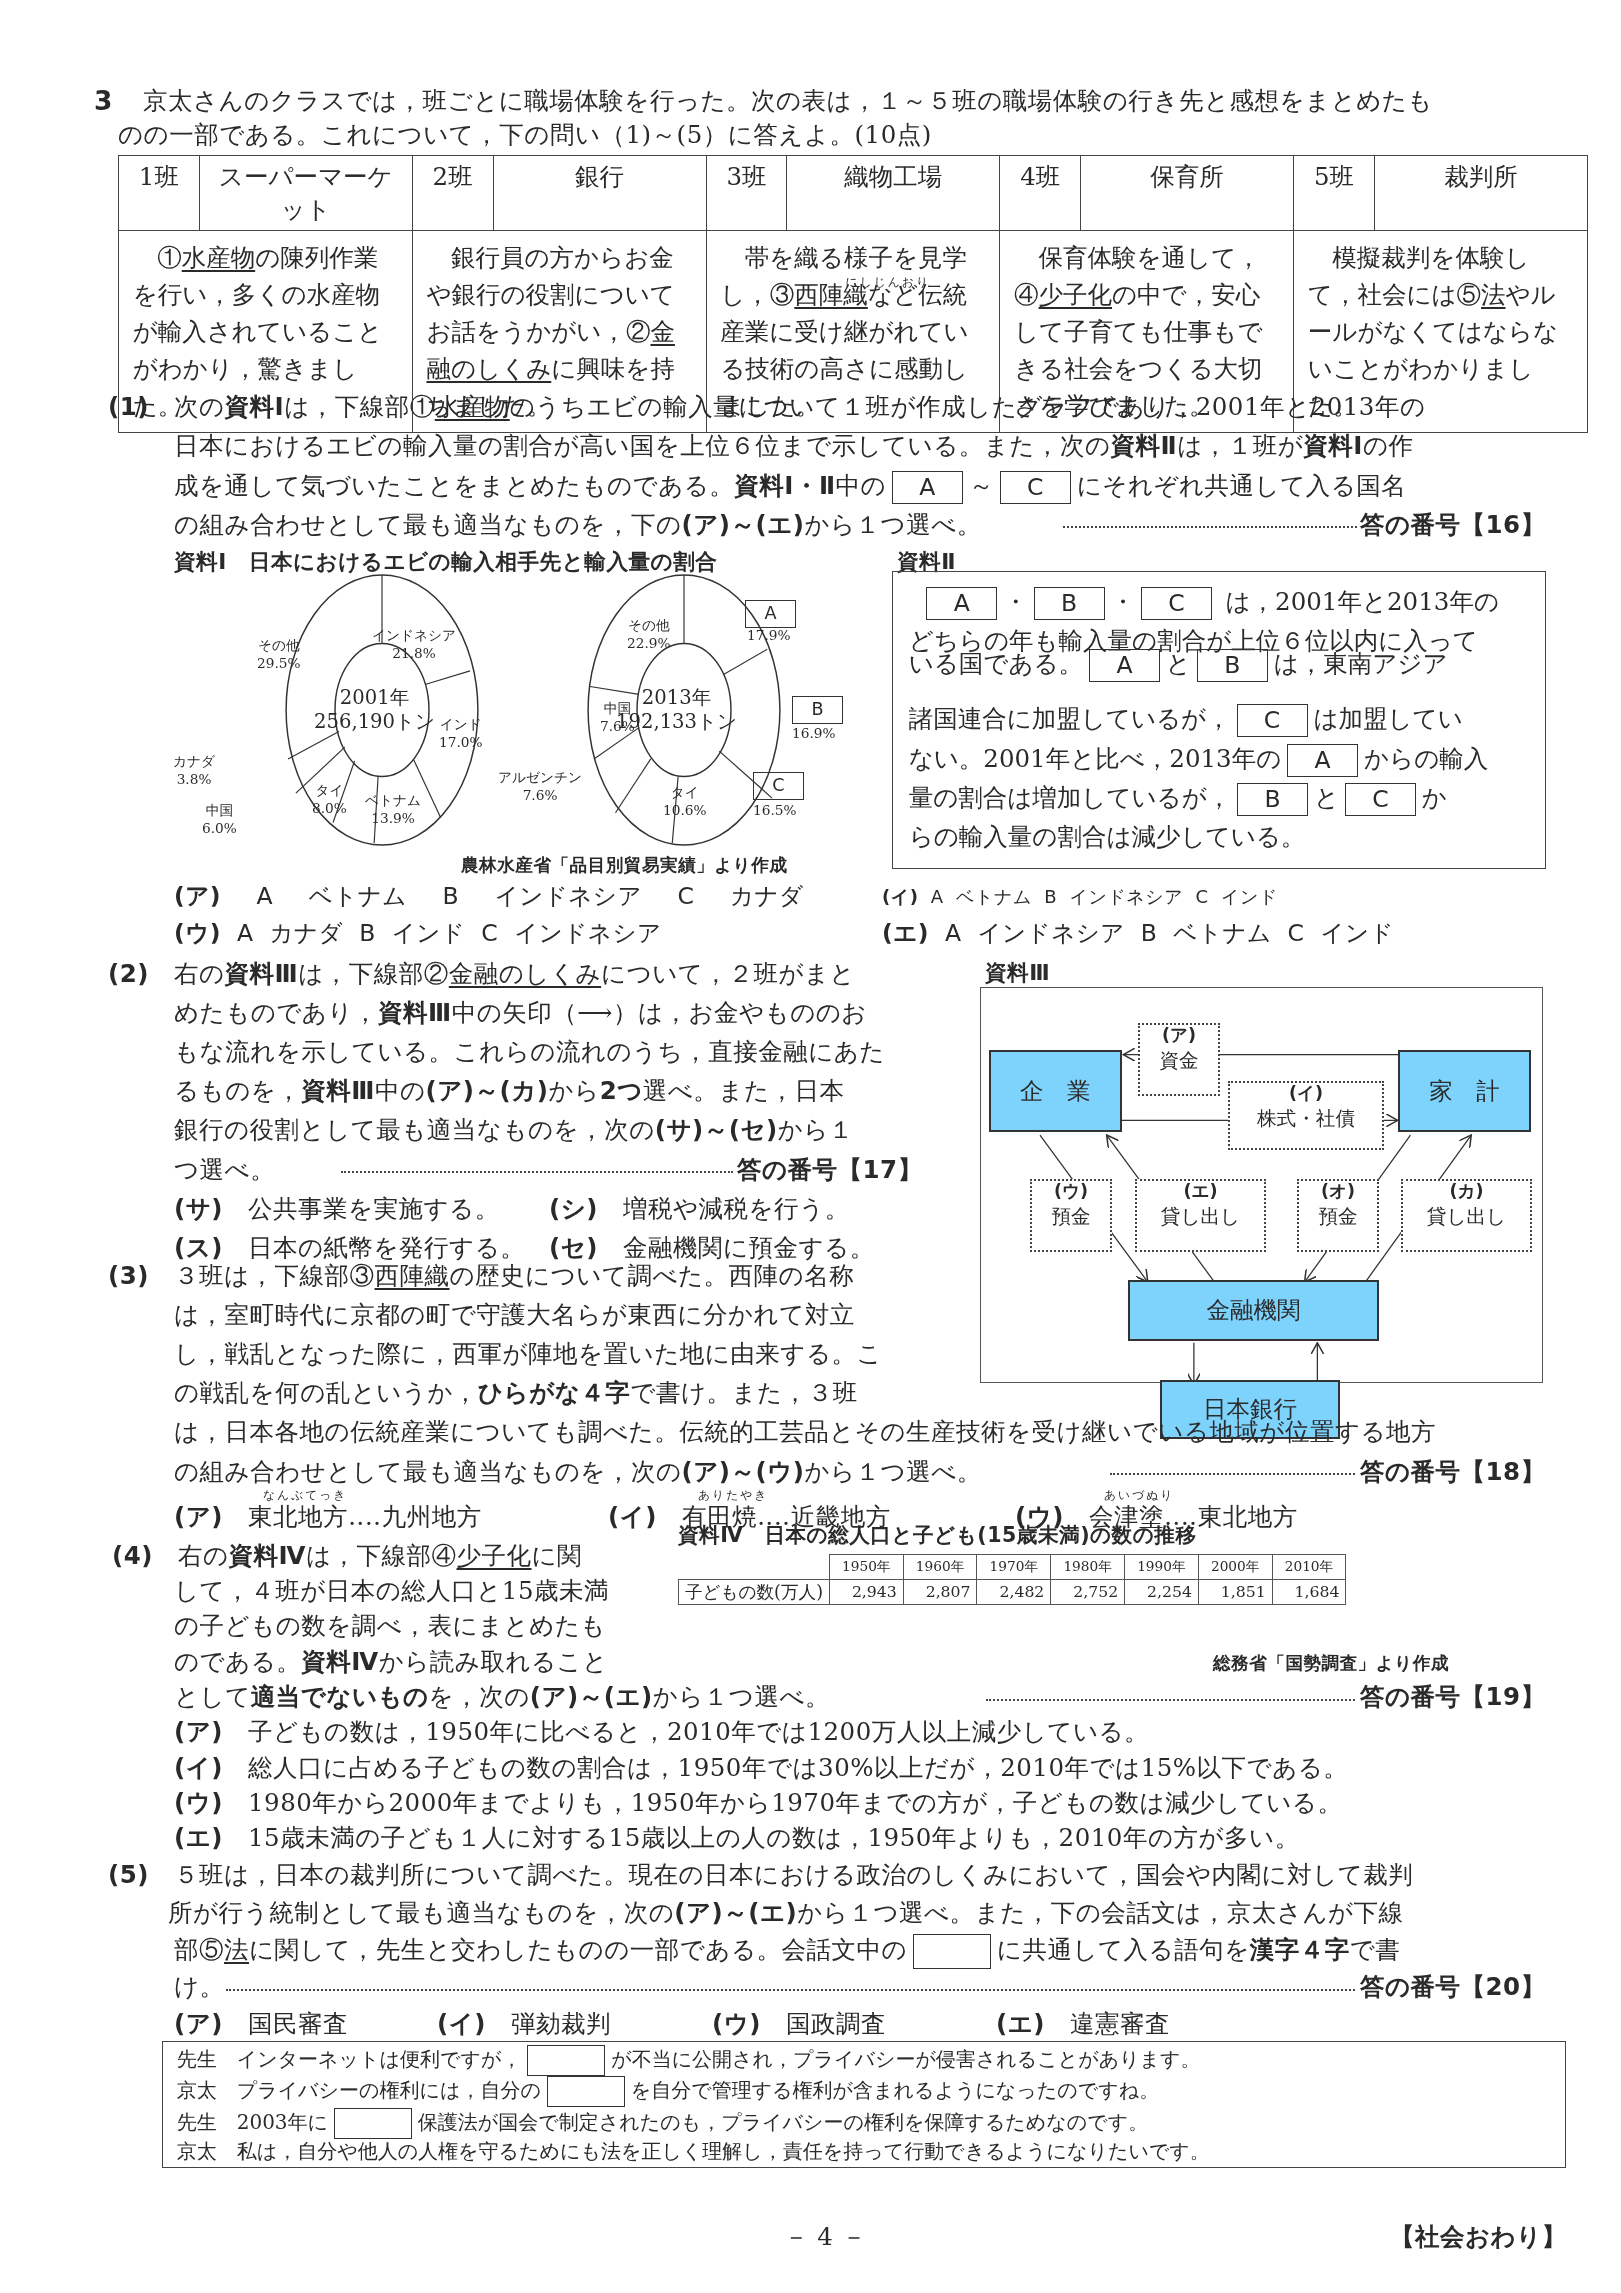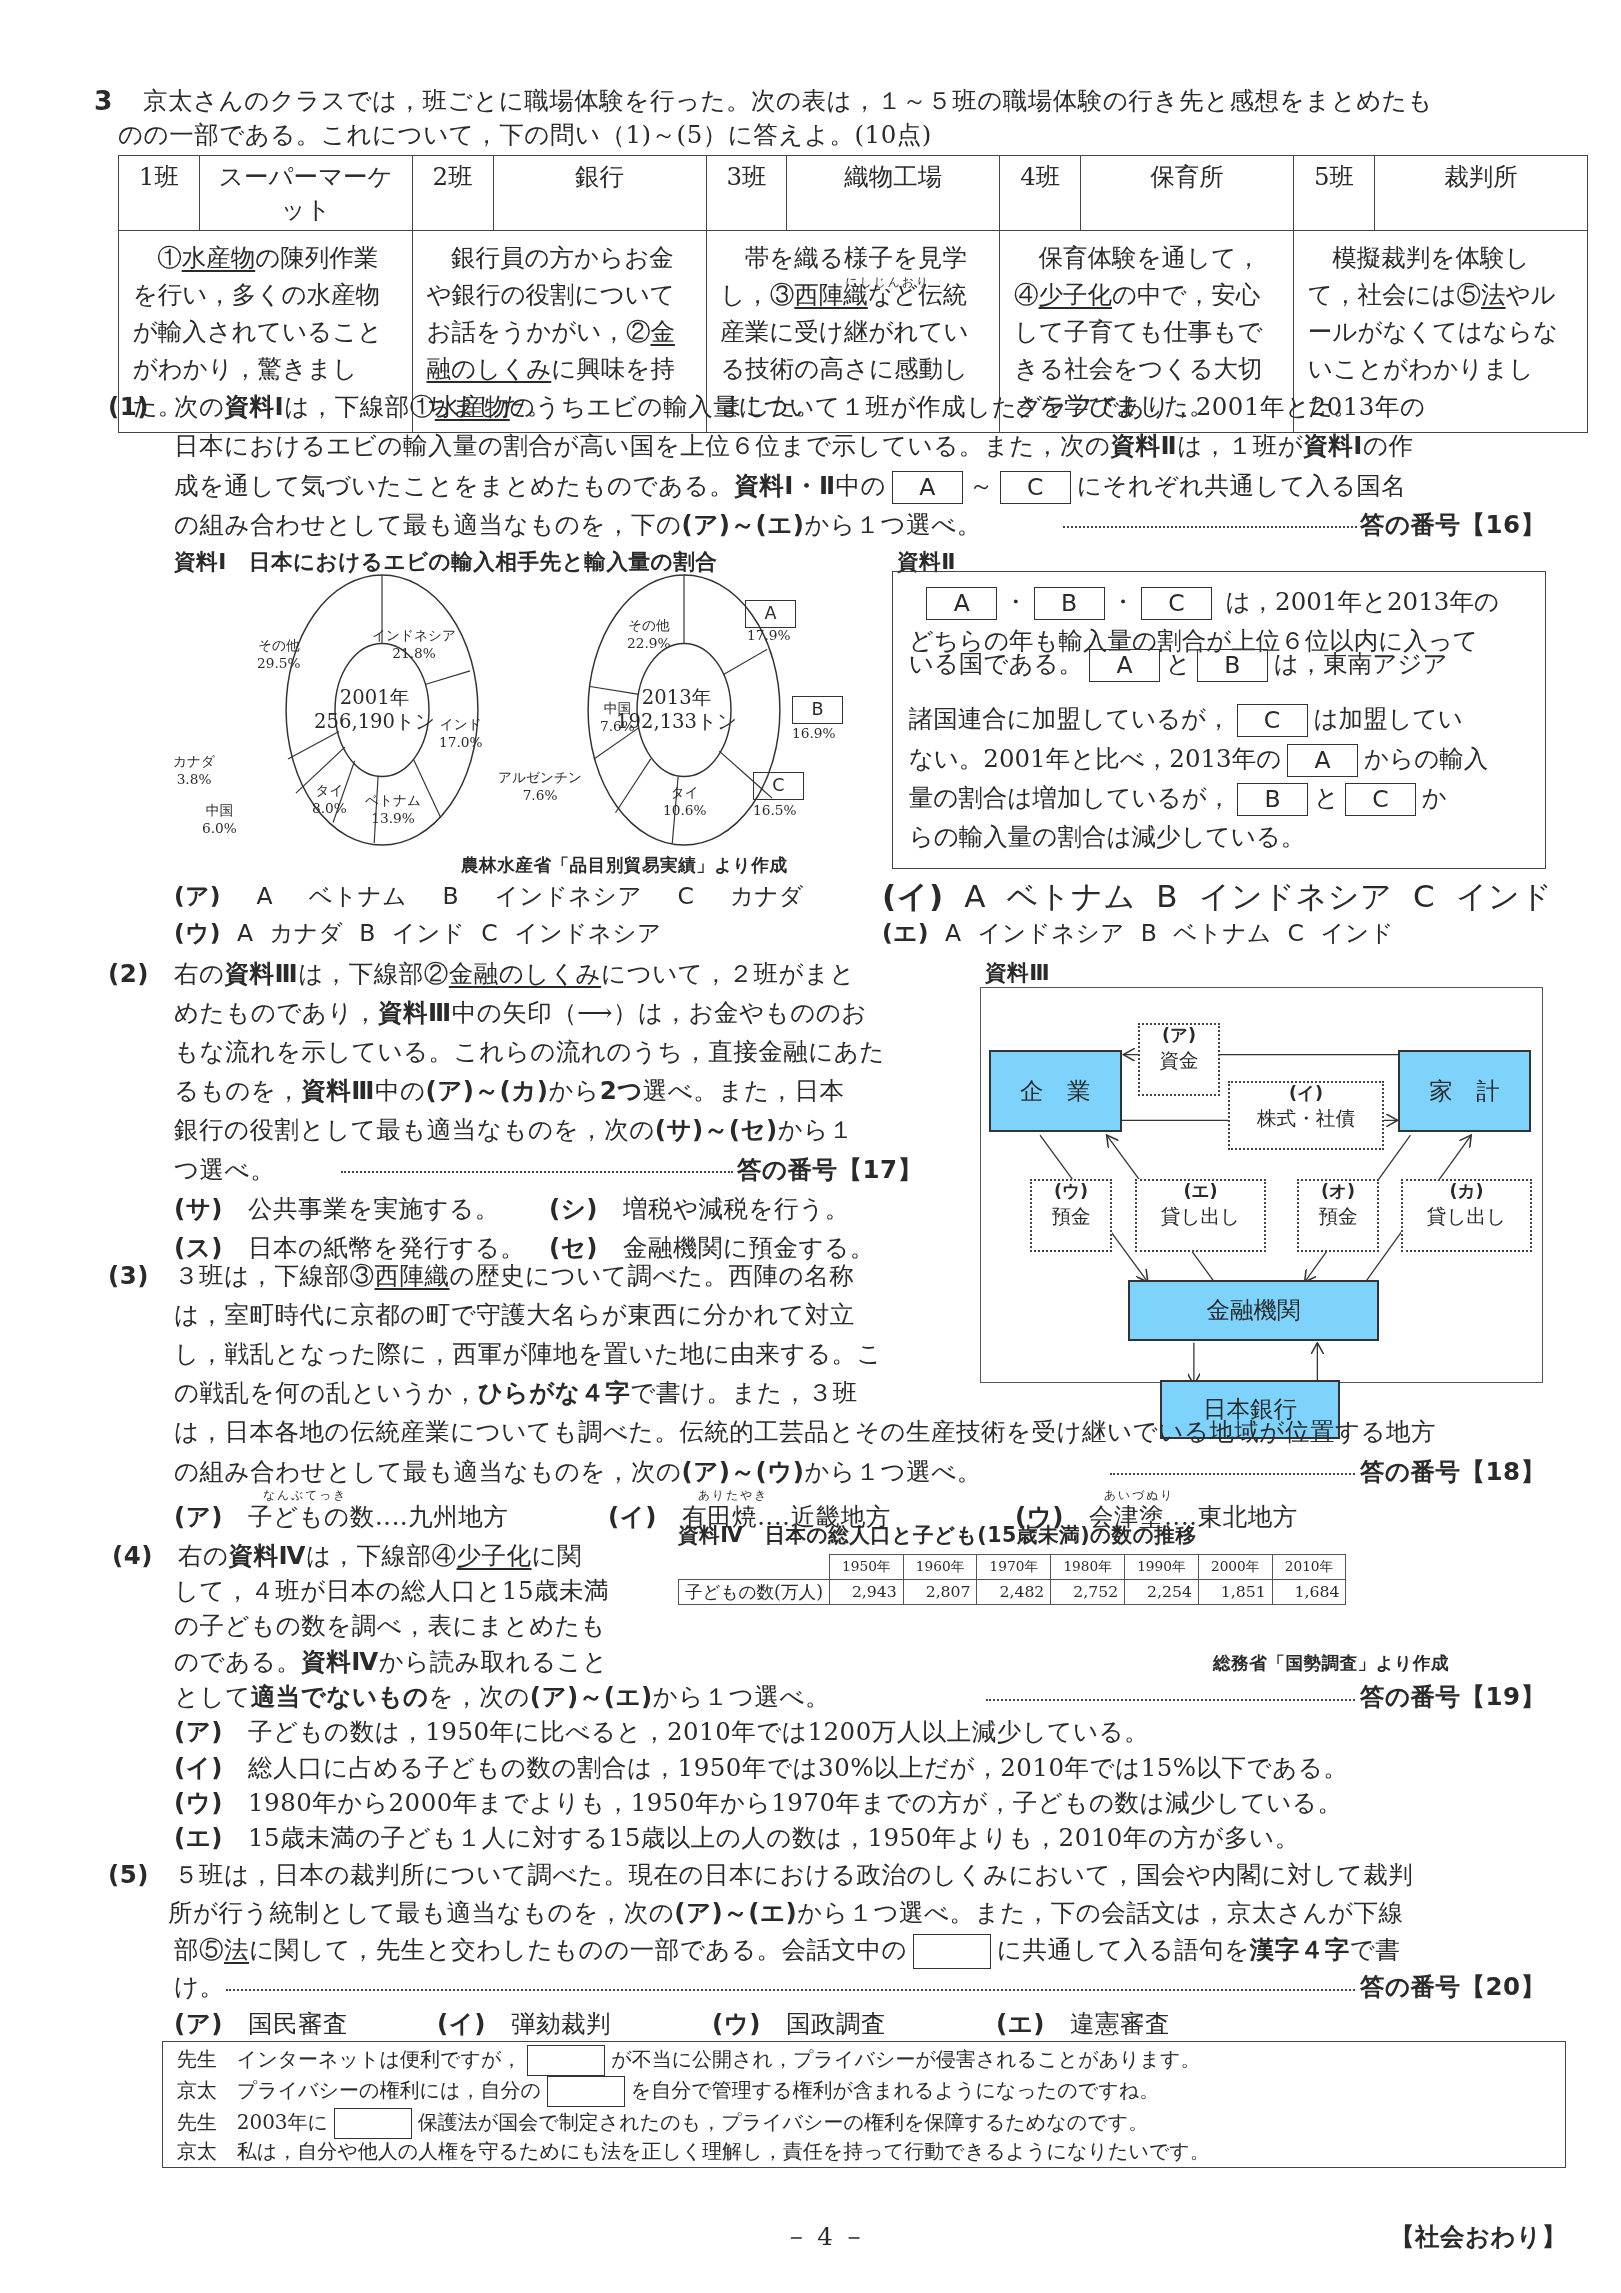--- a/index.html
+++ b/index.html
@@ -202,21 +202,21 @@
   </div>
   <div class="s2line" style="top:206px;">
     <span>量の割合は増加しているが，</span><span class="box">B</span><span>と</span><span class="box">C</span><span>か</span>
   </div>
   <div class="s2line" style="top:245px;">らの輸入量の割合は減少している。</div>
 </div>
 
 <div class="line sans" style="left:174px; top:880px; font-size:23.5px; word-spacing:9.8px;">
   <b>(ア)</b>&nbsp;&nbsp;<span>A</span>&nbsp;&nbsp;<span>ベトナム</span>&nbsp;&nbsp;<span>B</span>&nbsp;&nbsp;<span>インドネシア</span>&nbsp;&nbsp;<span>C</span>&nbsp;&nbsp;<span>カナダ</span>
 </div>
-<div class="line sans" style="left:882px; top:880px; font-size:31px;">
+<div class="line sans" style="left:882px; top:880px; font-size:18px;">
   <b>(イ)</b>&nbsp;&nbsp;<span>A</span>&nbsp;&nbsp;<span>ベトナム</span>&nbsp;&nbsp;<span>B</span>&nbsp;&nbsp;<span>インドネシア</span>&nbsp;&nbsp;<span>C</span>&nbsp;&nbsp;<span>インド</span>
 </div>
 <div class="line sans" style="left:174px; top:917px; font-size:23.5px;">
   <b>(ウ)</b>&nbsp;&nbsp;<span>A</span>&nbsp;&nbsp;<span>カナダ</span>&nbsp;&nbsp;<span>B</span>&nbsp;&nbsp;<span>インド</span>&nbsp;&nbsp;<span>C</span>&nbsp;&nbsp;<span>インドネシア</span>
 </div>
 <div class="line sans" style="left:882px; top:917px; font-size:23.5px;">
   <b>(エ)</b>&nbsp;&nbsp;<span>A</span>&nbsp;&nbsp;<span>インドネシア</span>&nbsp;&nbsp;<span>B</span>&nbsp;&nbsp;<span>ベトナム</span>&nbsp;&nbsp;<span>C</span>&nbsp;&nbsp;<span>インド</span>
 </div>
 
 <div class="line" style="left:108px; top:957px;">
@@ -282,21 +282,21 @@
 <div class="line" style="left:174px; top:1415px;">は，日本各地の伝統産業についても調べた。伝統的工芸品とその生産技術を受け継いでいる地域が位置する地方</div>
 <div class="line" style="left:174px; top:1455px;">
   <span>の組み合わせとして最も適当なものを，次の</span><span class="bold">(ア)～(ウ)</span><span>から１つ選べ。</span>
 </div>
 <div class="abs dots" style="left:1106px; top:1473px; width:245px;"></div>
 <div class="line bold" style="left:1360px; top:1455px;">答の番号【18】</div>
 
 <div class="ruby" style="left:263px; top:1488px;">なんぶてっき</div>
 <div class="ruby" style="left:698px; top:1488px;">ありたやき</div>
 <div class="ruby" style="left:1104px; top:1488px;">あいづぬり</div>
-<div class="line" style="left:174px; top:1500px;"><b class="sans">(ア)</b>　<span>子どもの数‥‥九州地方</span></div>
+<div class="line" style="left:174px; top:1500px;"><b class="sans">(ア)</b>　<span>東北地方‥‥九州地方</span></div>
 <div class="line" style="left:608px; top:1500px;"><b class="sans">(イ)</b>　<span>有田焼‥‥近畿地方</span></div>
 <div class="line" style="left:1015px; top:1500px;"><b class="sans">(ウ)</b>　<span>会津塗‥‥東北地方</span></div>
 
 <div class="line" style="left:112px; top:1539px;">
   <span class="bold">(4)</span>　<span>右の</span><span class="bold">資料Ⅳ</span><span>は，下線部④</span><span class="ul">少子化</span><span>に関</span>
 </div>
 <div class="line" style="left:174px; top:1574px;">して，４班が日本の総人口と15歳未満</div>
 <div class="line" style="left:174px; top:1609px;">の子どもの数を調べ，表にまとめたも</div>
 <div class="line" style="left:174px; top:1645px;">
   <span>のである。</span><span class="bold">資料Ⅳ</span><span>から読み取れること</span>

